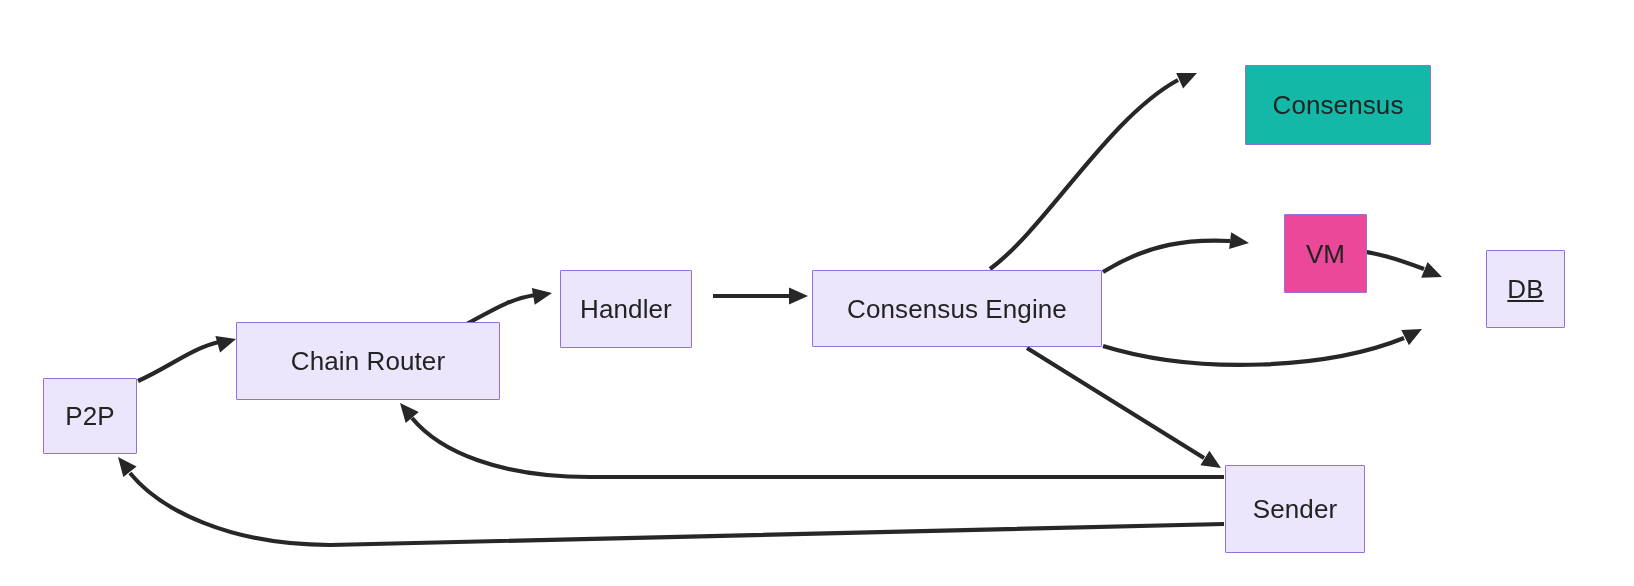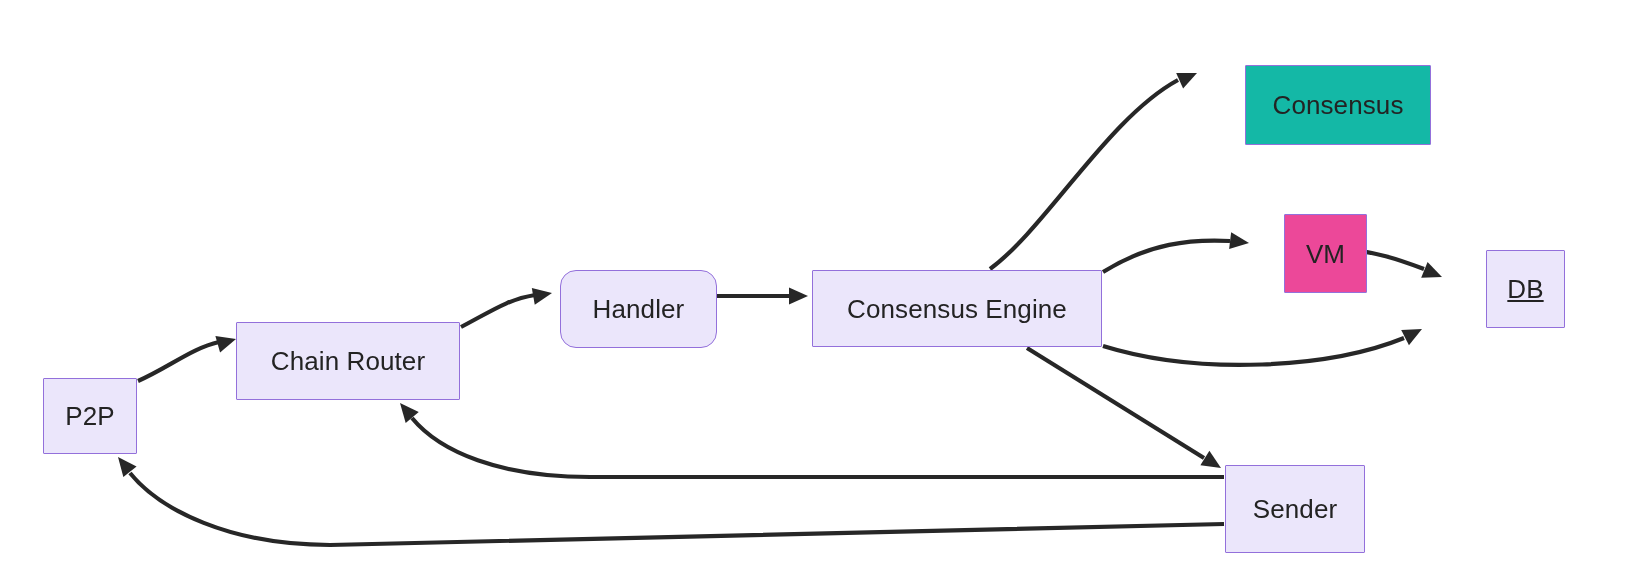--- a/index.html
+++ b/index.html
@@ -102,24 +102,24 @@
       </g>
       <g>
         <path class="edge-path" d="M 1224,524 L 330,545 C 230,545 160,510 130,473" stroke="#272727"></path>
         <polygon class="arrow-head" points="0,0 -19,-8.5 -19,8.5" fill="#272727" transform="translate(118,457) rotate(-129)"></polygon>
       </g>
     </svg>
   <div id="node-layer">
       <div class="node" style="left: 43px; top: 378px; width: 94px; height: 76px; background: rgb(235, 230, 251); border-color: rgb(147, 112, 219); color: rgb(35, 35, 35);">
         <span class="node-label">P2P</span>
       </div>
-      <div class="node" style="left: 236px; top: 322px; width: 224px; height: 78px; background: rgb(235, 230, 251); border-color: rgb(147, 112, 219); color: rgb(35, 35, 35);">
+      <div class="node" style="left: 236px; top: 322px; width: 264px; height: 78px; background: rgb(235, 230, 251); border-color: rgb(147, 112, 219); color: rgb(35, 35, 35);">
         <span class="node-label">Chain Router</span>
       </div>
-      <div class="node" style="left: 560px; top: 270px; width: 157px; height: 78px; background: rgb(235, 230, 251); border-color: rgb(147, 112, 219); color: rgb(35, 35, 35); border-radius: 16px;">
+      <div class="node" style="left: 560px; top: 270px; width: 132px; height: 78px; background: rgb(235, 230, 251); border-color: rgb(147, 112, 219); color: rgb(35, 35, 35);">
         <span class="node-label">Handler</span>
       </div>
       <div class="node" style="left: 812px; top: 270px; width: 290px; height: 77px; background: rgb(235, 230, 251); border-color: rgb(147, 112, 219); color: rgb(35, 35, 35); align-items: center;">
         <span class="node-label">Consensus Engine</span>
       </div>
       <div class="node" style="left: 1245px; top: 37px; width: 186px; height: 80px; background: #14b8a6; border-color: rgb(147, 112, 219); color: rgb(35, 35, 35); margin-top: 28px;">
         <span class="node-label">Consensus</span>
       </div>
       <div class="node" style="left: 1268px; top: 214px; width: 83px; height: 79px; background: #ec4899; border-color: rgb(147, 112, 219); color: rgb(35, 35, 35); margin-left: 16px;">
         <span class="node-label">VM</span>

